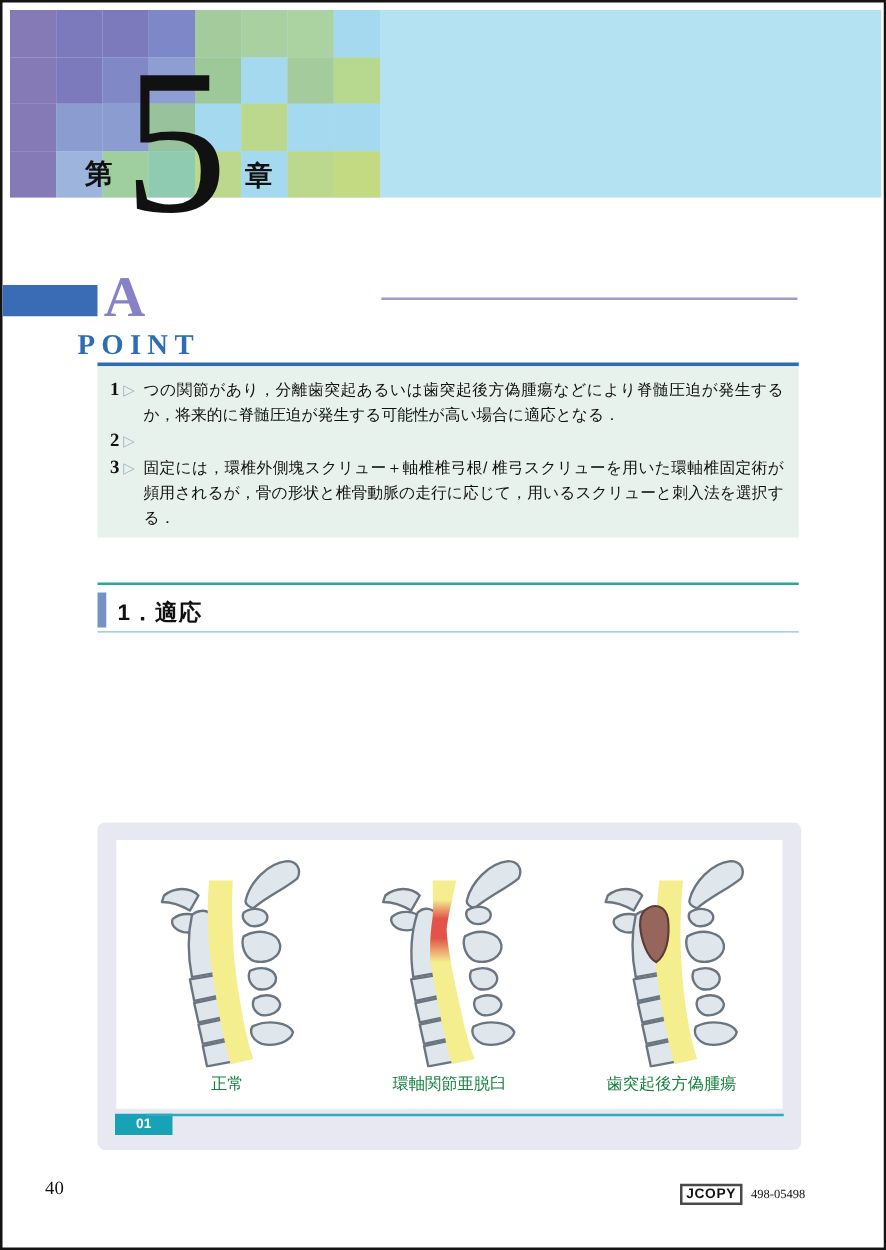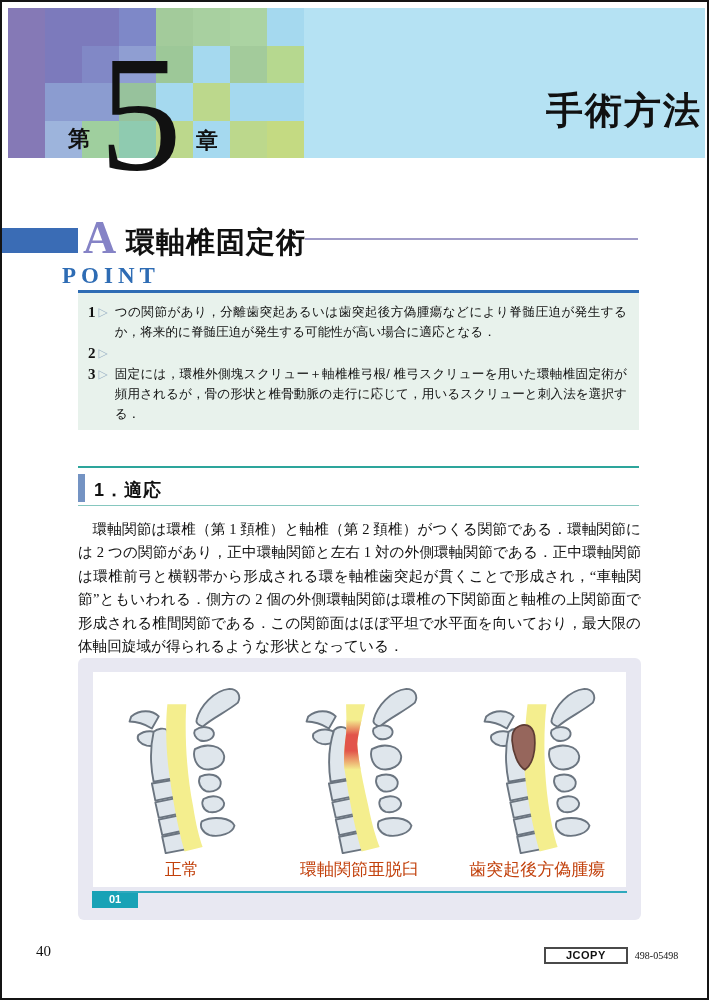--- a/index.html
+++ b/index.html
@@ -37,29 +37,29 @@
   .sec1-heading{left:92px;top:476px;font-size:18px;font-weight:bold;letter-spacing:1px;}
   .sec1-underline{left:76px;top:503px;width:561px;height:1px;}
   .bodytext{left:76px;top:516px;width:563px;font-family:"Liberation Serif",serif;
     font-size:14.6px;line-height:23.4px;text-align:justify;text-indent:1em;}
   
   .fig-panel{left:76px;top:656px;width:563px;height:262px;border-radius:6px;}
   .fig-white{position:absolute;left:15px;top:14px;width:533px;height:215px;background:#fff;
     display:flex;justify-content:space-around;align-items:flex-start;padding-top:10px;box-sizing:border-box;}
   .fig-item{width:170px;text-align:center;}
   .fig-item svg{display:block;margin:0 auto;}
-  .fig-label{display:inline-block;margin-top:4px;font-size:17px;color:#c2410c;}
+  .fig-label{display:inline-block;margin-top:4px;font-size:13px;color:#15803d;}
   .fig-badge{position:absolute;left:14px;top:233px;width:46px;height:17px;color:#fff;
     font-size:11px;font-weight:bold;text-align:center;line-height:17px;}
   .fig-line{position:absolute;left:39px;top:233px;width:510px;height:2px;}
   
   .page-num{left:34px;top:941px;font-family:"Liberation Serif",serif;font-size:15px;}
   .jcopy-wrap{left:542px;top:945px;display:flex;align-items:center;}
   .jcopy-badge{border:2px solid #4a4a4a;background:#fff;font-size:11px;font-weight:bold;
-    padding:0 20px;line-height:13px;letter-spacing:0.5px;}
+    padding:0 3px;line-height:13px;letter-spacing:0.5px;}
   .jcopy-code{font-family:"Liberation Serif",serif;font-size:10px;margin-left:7px;}
 </style>
 </head>
 <body>
 
 <div class="page">
 
   <div class="abs band" style="background: rgb(181, 226, 243);">
     <div class="abs mosaic">
         <div style="background: rgb(133, 121, 182);"></div>
@@ -92,25 +92,23 @@
         <div style="background: rgb(143, 203, 176);"></div>
         <div style="background: rgb(188, 216, 140);"></div>
         <div style="background: rgb(165, 217, 239);"></div>
         <div style="background: rgb(188, 216, 140);"></div>
         <div style="background: rgb(196, 218, 130);"></div>
       </div>
   </div>
   <div class="abs chap-prefix">第</div>
   <div class="abs chap-num">5</div>
   <div class="abs chap-suffix">章</div>
-  <div class="abs chap-title">手術方法</div>
 
   <div class="abs secA-bar" style="background: rgb(58, 108, 181);"></div>
   <div class="abs secA-letter" style="color: rgb(133, 131, 198);">A</div>
-  <div class="abs secA-title">環軸椎固定術</div>
   <div class="abs secA-rule" style="background: rgb(160, 156, 200);"></div>
 
   <div class="abs point-label" style="color: rgb(46, 108, 180);">POINT</div>
   <div class="abs point-underline" style="background: rgb(46, 108, 180);"></div>
   <div class="abs point-box" style="background: rgb(232, 242, 236);">
       <div class="point-item">
         <span class="point-num">1</span>
         <span class="point-tri">▷</span>
         <span class="point-text">つの関節があり，分離歯突起あるいは歯突起後方偽腫瘍などにより脊髄圧迫が発生するか，将来的に脊髄圧迫が発生する可能性が高い場合に適応となる．</span>
       </div>
@@ -123,21 +121,20 @@
         <span class="point-tri">▷</span>
         <span class="point-text">固定には，環椎外側塊スクリュー＋軸椎椎弓根/ 椎弓スクリューを用いた環軸椎固定術が頻用されるが，骨の形状と椎骨動脈の走行に応じて，用いるスクリューと刺入法を選択する．</span>
       </div>
     </div>
 
   <div class="abs sec1-topline" style="background: rgb(45, 165, 155);"></div>
   <div class="abs sec1-vbar" style="background: rgb(116, 147, 195);"></div>
   <div class="abs sec1-heading">1．適応</div>
   <div class="abs sec1-underline" style="background: rgb(134, 199, 191);"></div>
 
-  <div class="abs bodytext">環軸関節は環椎（第 1 頚椎）と軸椎（第 2 頚椎）がつくる関節である．環軸関節には 2 つの関節があり，正中環軸関節と左右 1 対の外側環軸関節である．正中環軸関節は環椎前弓と横靱帯から形成される環を軸椎歯突起が貫くことで形成され，“車軸関節”ともいわれる．側方の 2 個の外側環軸関節は環椎の下関節面と軸椎の上関節面で形成される椎間関節である．この関節面はほぼ平坦で水平面を向いており，最大限の体軸回旋域が得られるような形状となっている．</div>
 
   <div class="abs fig-panel" style="background: rgb(232, 232, 242);">
     <div class="fig-white">
 
       <div class="fig-item">
         <svg width="150" height="172" viewBox="0 0 150 200">
           <g stroke="#6b7580" stroke-width="2.2" stroke-linejoin="round" fill="#dfe6ec">
             <path d="M92,44 C96,28 112,10 130,8 C140,8 144,16 140,24 C128,34 110,42 99,52 C94,50 91,47 92,44 Z"></path>
             <path d="M16,40 C26,32 40,32 48,40 L40,54 C30,48 20,46 14,46 Z"></path>
             <path d="M24,62 C32,55 46,56 50,63 C52,70 44,76 34,74 C26,72 22,67 24,62 Z"></path>

